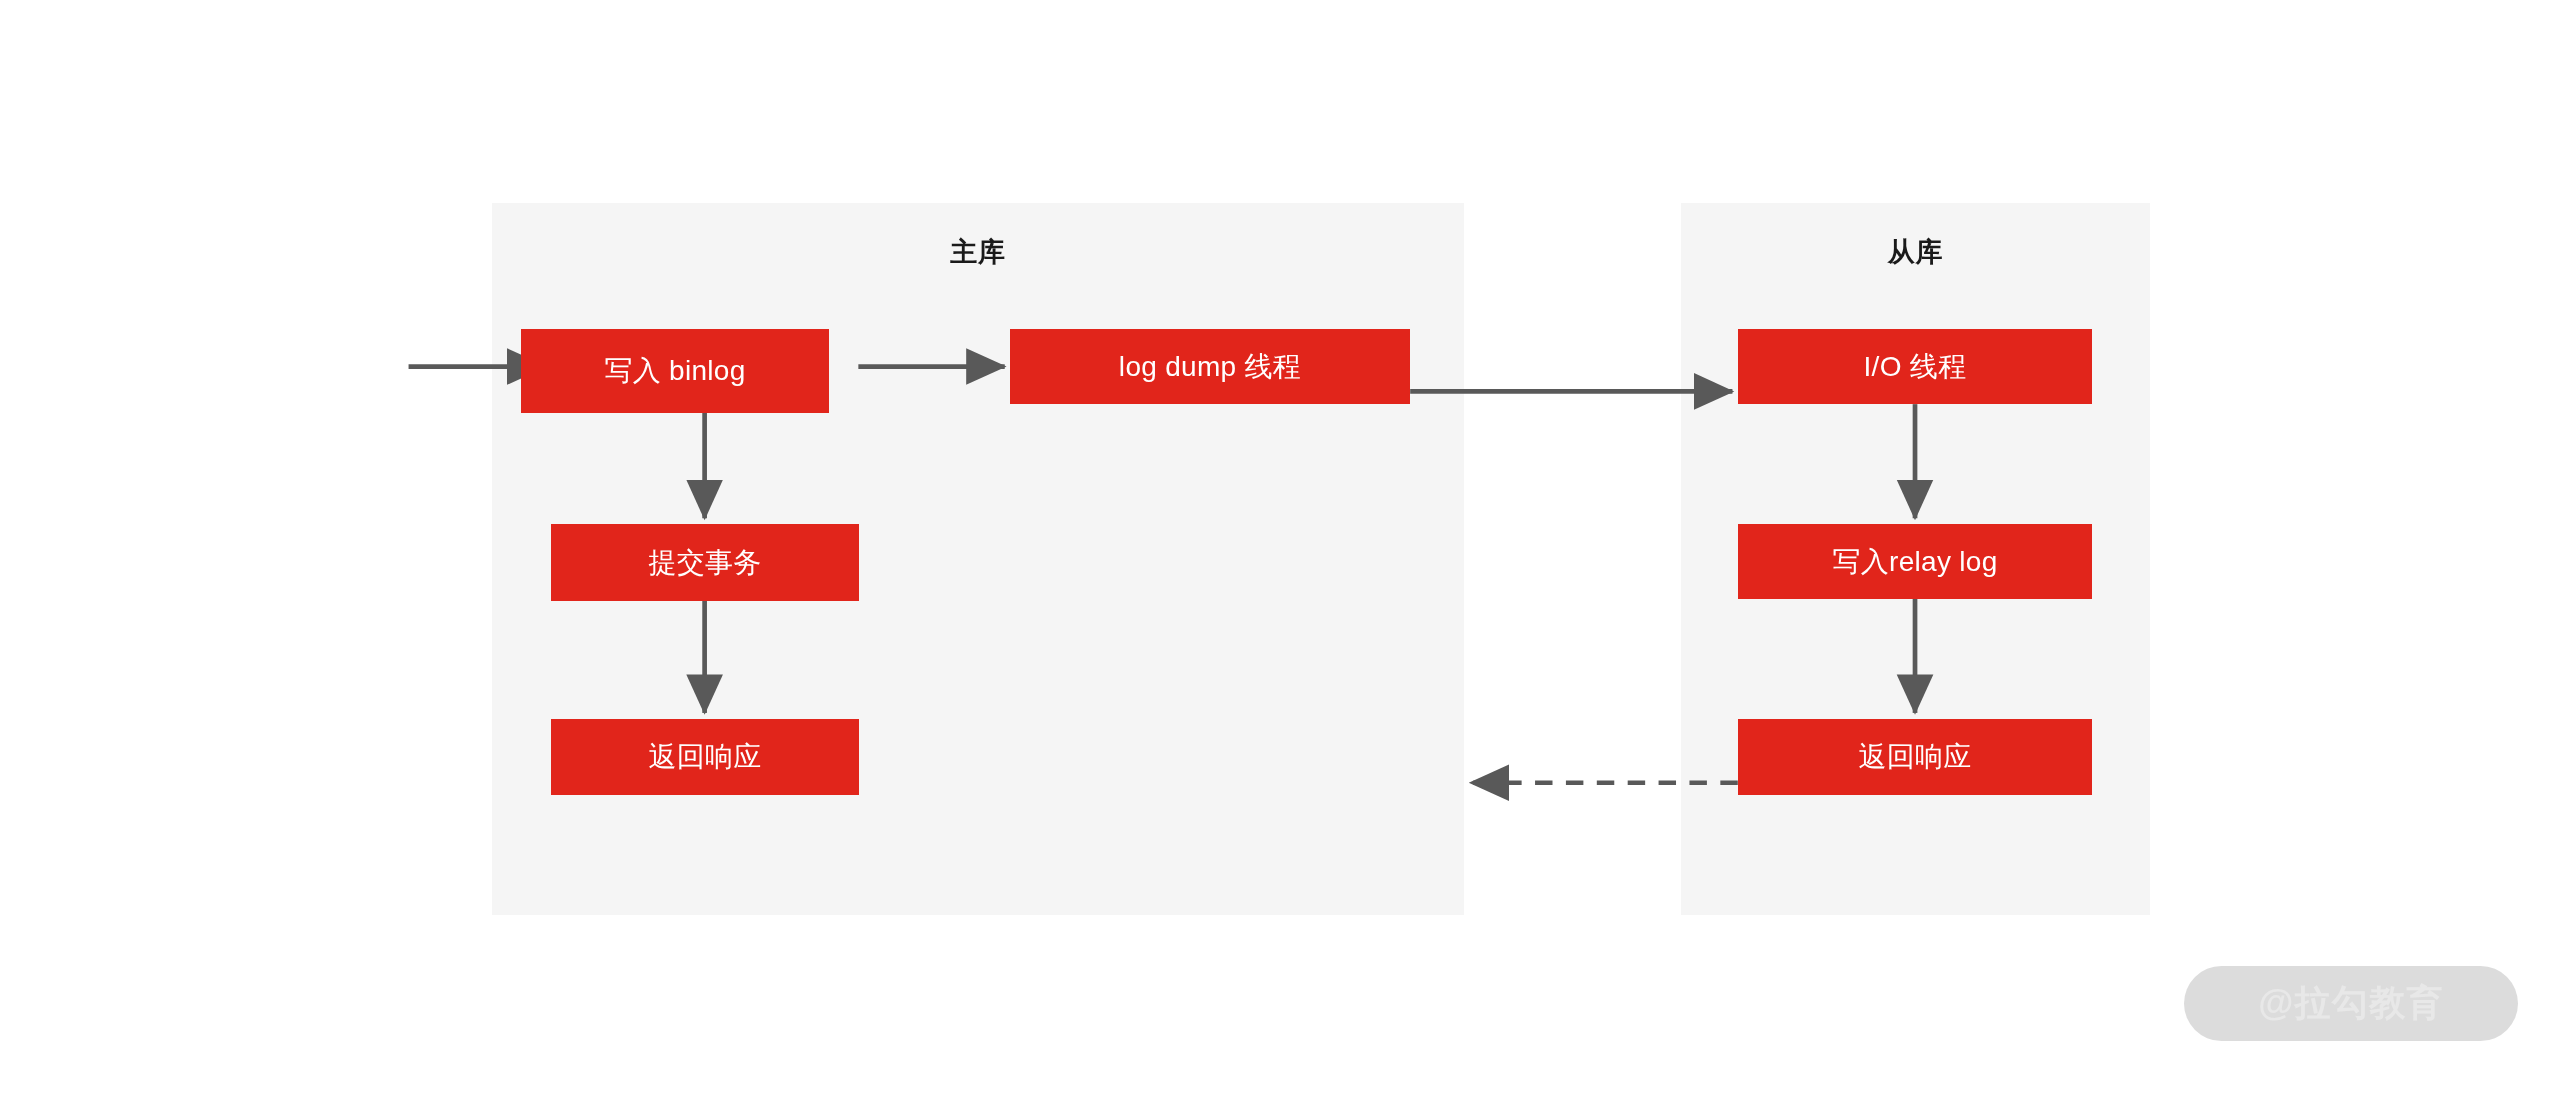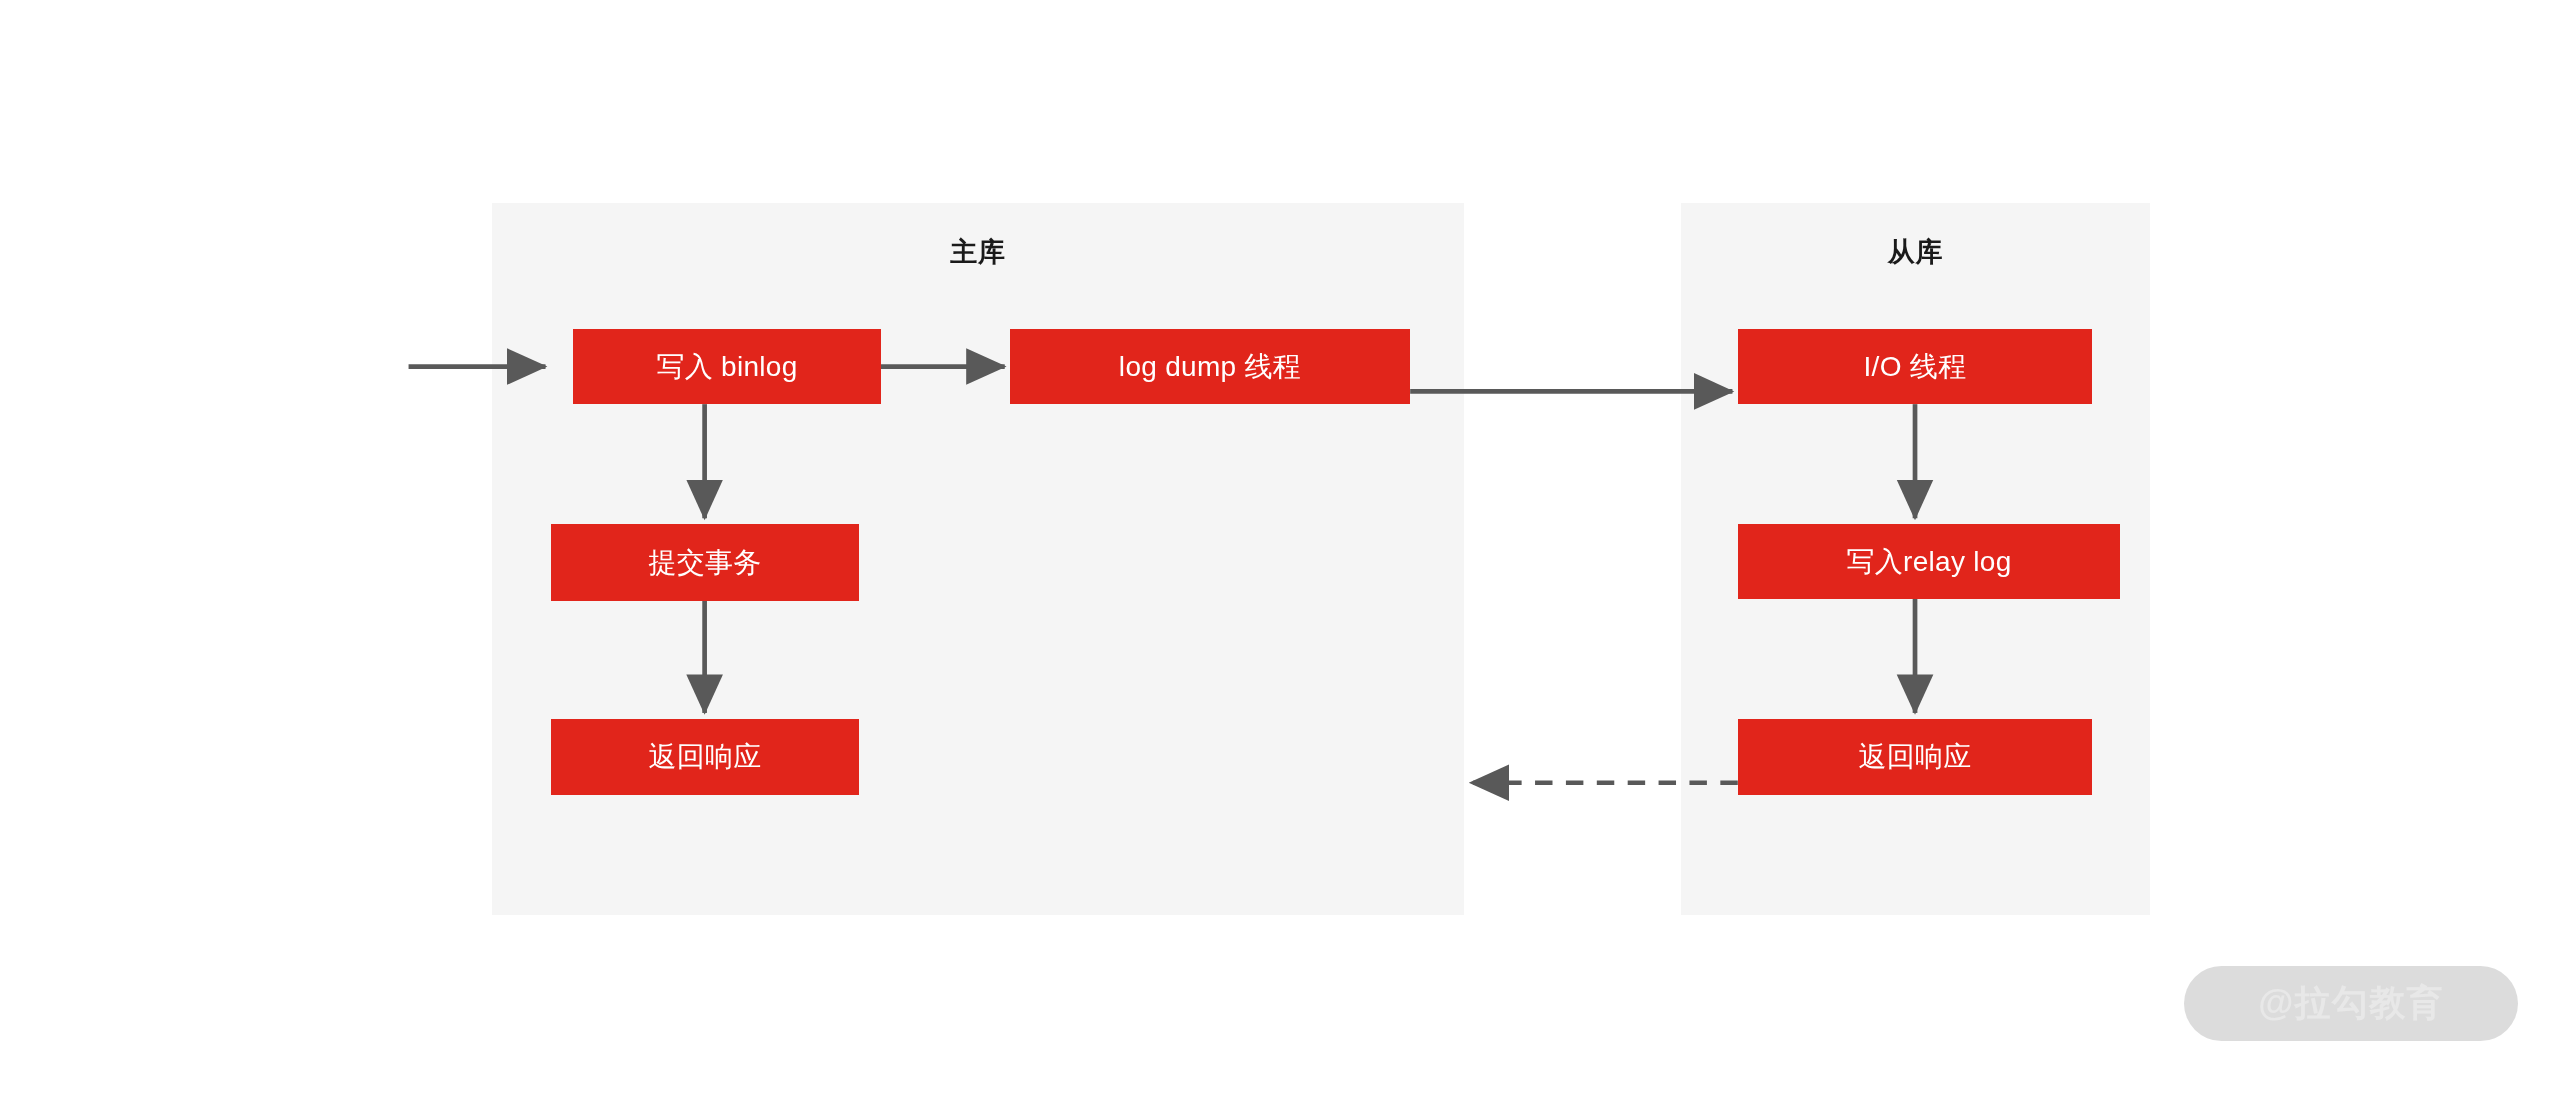--- a/index.html
+++ b/index.html
@@ -48,28 +48,28 @@
     align-items: center;
     justify-content: center;
     font-size: 28px;
     font-weight: 400;
     letter-spacing: 0.3px;
     white-space: nowrap;
     box-sizing: border-box;
   }
 
   
-  #node-write-binlog   { left: 573px;  top: 329px;  width: 308px; height: 75px; }
+  #node-write-binlog   { left: 521px;  top: 329px;  width: 308px; height: 84px; }
   #node-commit-tx      { left: 551px;  top: 524px;  width: 308px; height: 77px; }
   #node-master-return  { left: 551px;  top: 719px; width: 308px; height: 76px; }
   
   #node-log-dump       { left: 1010px; top: 329px;  width: 400px; height: 75px; }
   
   #node-io-thread      { left: 1738px; top: 329px;  width: 354px; height: 75px; }
-  #node-write-relay    { left: 1738px; top: 524px;  width: 382px; height: 75px; }
+  #node-write-relay    { left: 1738px; top: 524px;  width: 354px; height: 75px; }
   #node-slave-return   { left: 1738px; top: 719px; width: 354px; height: 76px; }
 
   
   #connectors {
     position: absolute;
     left: 0;
     top: 0;
     width: 2576px;
     height: 1105px;
     pointer-events: none;

